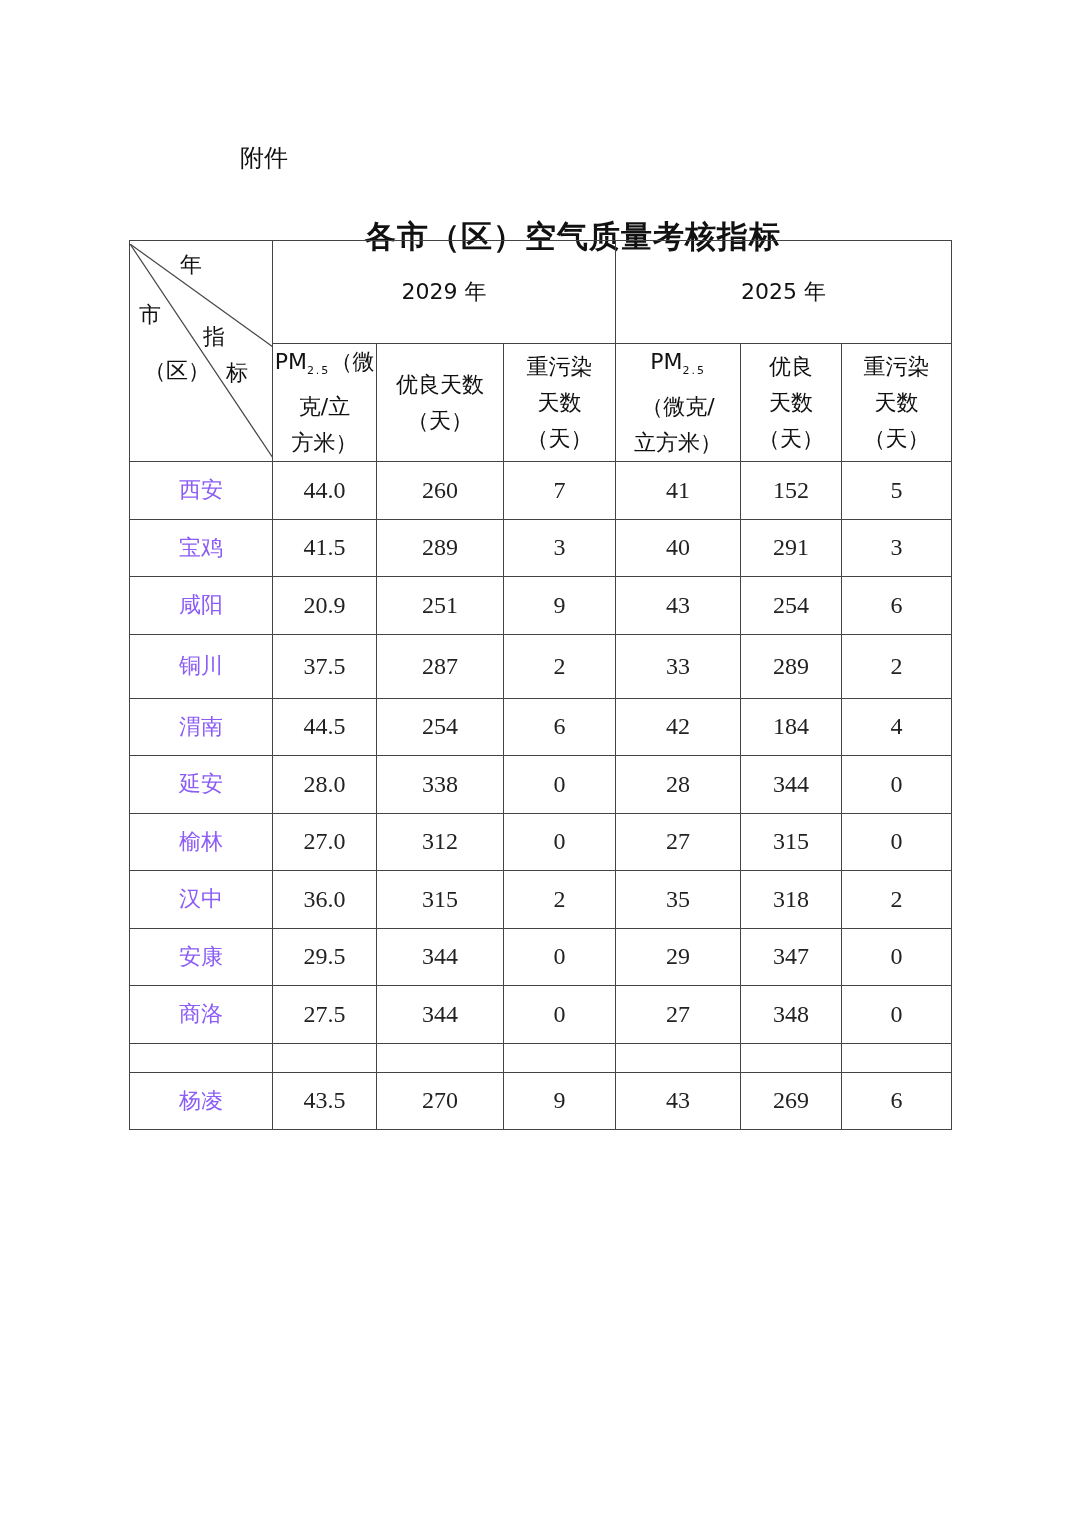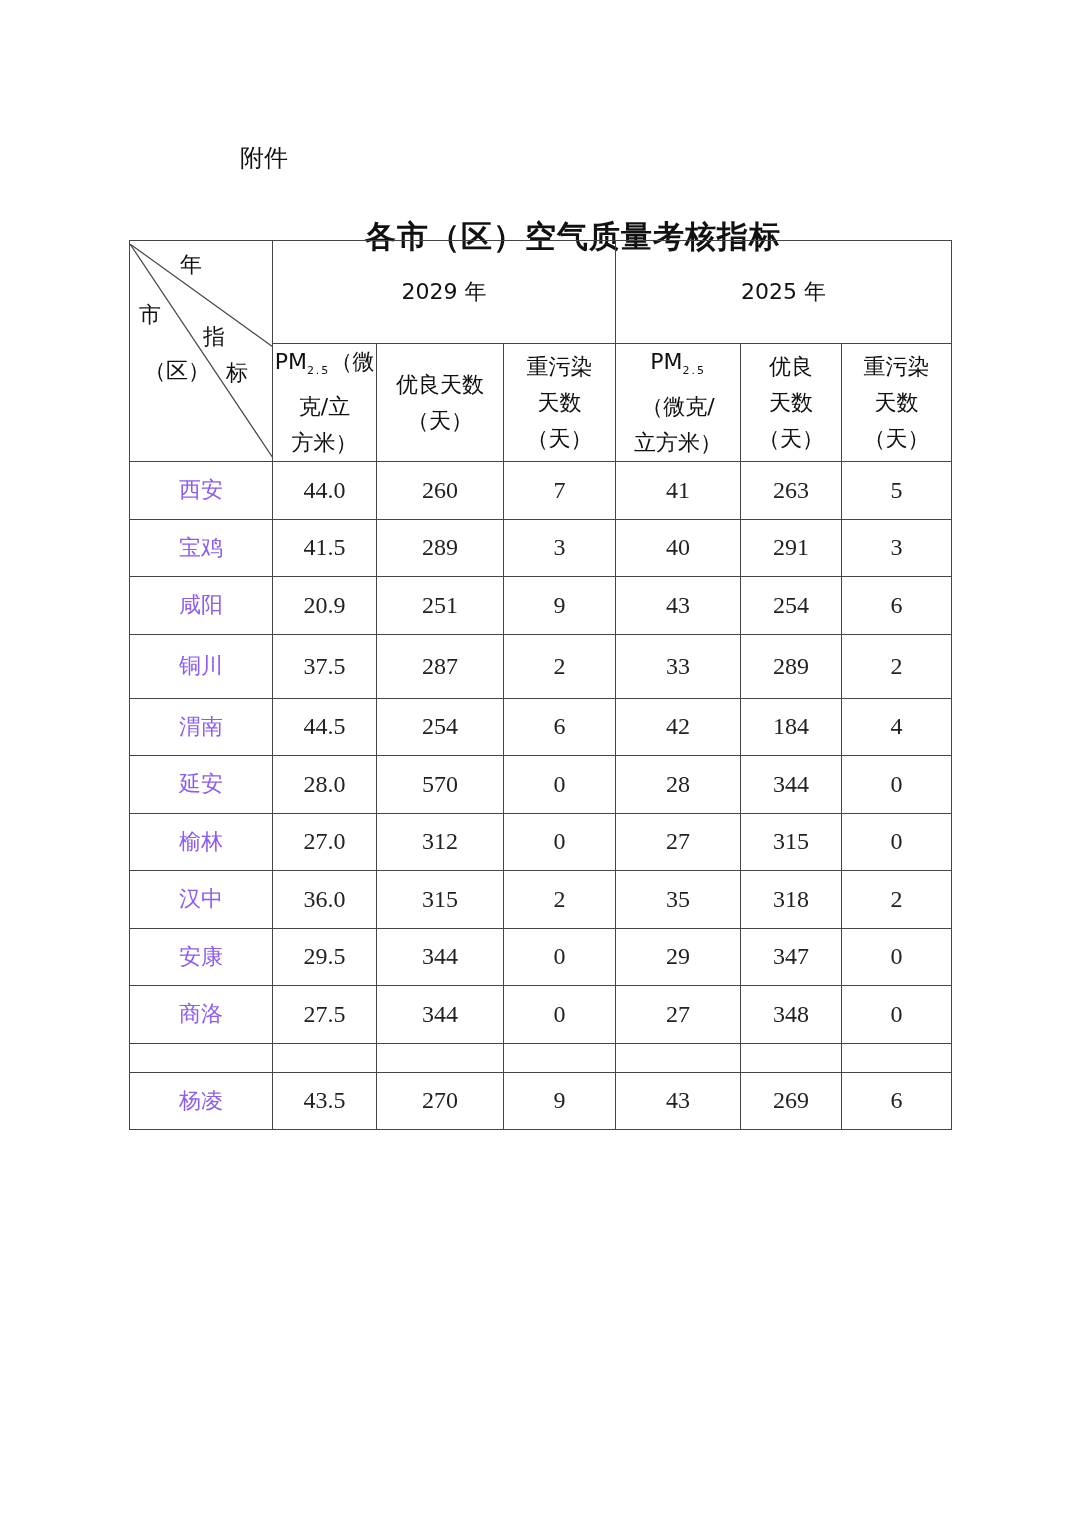--- a/index.html
+++ b/index.html
@@ -99,21 +99,21 @@
     </td>
   </tr>
   </tbody>
     <tbody id="data-rows">
       <tr style="height: 57.5px;">
         <td class="city">西安</td>
         <td class="num">44.0</td>
         <td class="num">260</td>
         <td class="num">7</td>
         <td class="num">41</td>
-        <td class="num">263</td>
+        <td class="num">152</td>
         <td class="num">5</td>
       </tr>
       <tr style="height: 57.5px;">
         <td class="city">宝鸡</td>
         <td class="num">41.5</td>
         <td class="num">289</td>
         <td class="num">3</td>
         <td class="num">40</td>
         <td class="num">291</td>
         <td class="num">3</td>
@@ -141,21 +141,21 @@
         <td class="num">44.5</td>
         <td class="num">254</td>
         <td class="num">6</td>
         <td class="num">42</td>
         <td class="num">184</td>
         <td class="num">4</td>
       </tr>
       <tr style="height: 57.5px;">
         <td class="city">延安</td>
         <td class="num">28.0</td>
-        <td class="num">570</td>
+        <td class="num">338</td>
         <td class="num">0</td>
         <td class="num">28</td>
         <td class="num">344</td>
         <td class="num">0</td>
       </tr>
       <tr style="height: 57.5px;">
         <td class="city">榆林</td>
         <td class="num">27.0</td>
         <td class="num">312</td>
         <td class="num">0</td>

